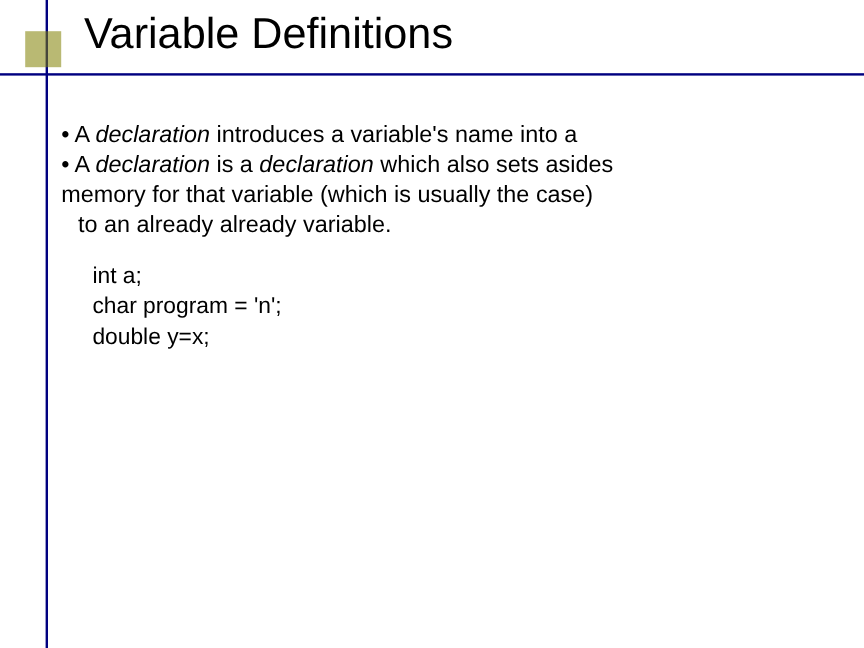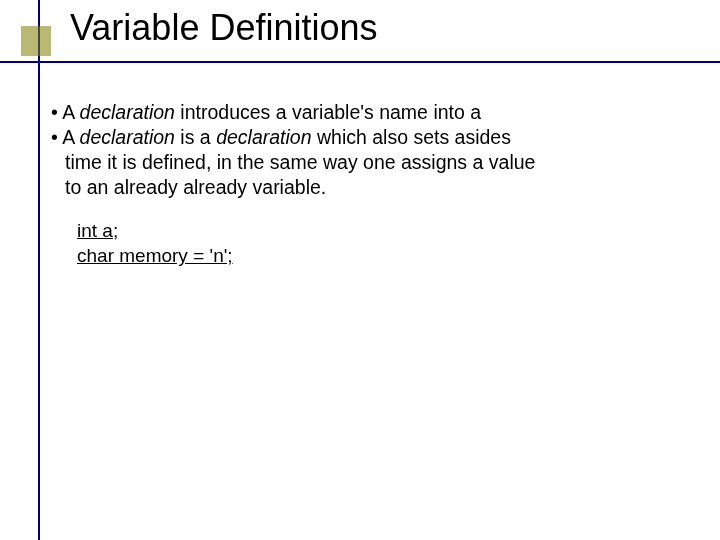--- a/index.html
+++ b/index.html
@@ -71,21 +71,20 @@
   }
   .italic {
     font-style: italic;
   }
   .examples {
     margin-top: 18px;
     padding-left: 26px;
     font-family: Verdana, Geneva, sans-serif;
     font-size: 19px;
     line-height: 1.35;
-    text-decoration: underline;
   }
   .ex-line {
     margin: 0;
     white-space: pre;
   }
 </style>
 </head>
 <body>
 
 <div class="slide">
@@ -94,25 +93,26 @@
   <div class="accent-hline"></div>
   <div class="accent-square"></div>
 
   <div class="title">Variable Definitions</div>
 
   <div class="body">
 
     <p class="bullet-line"><span>• A </span><span class="italic">declaration</span><span> introduces a variable's name into a</span></p>
 
     <p class="bullet-line"><span>• A </span><span class="italic">declaration</span><span> is a </span><span class="italic">declaration</span><span> which also sets asides</span></p>
+    <p class="bullet-line">memory for that variable (which is usually the case)</p>
 
-    <p class="bullet-line indent-cont">time it is defined, in the same way one assigns a value</p>
     <p class="bullet-line indent-cont">to an already already variable.</p>
 
 
     <div class="examples">
       <p class="ex-line">int a;</p>
-      <p class="ex-line">char memory = 'n';</p>
+      <p class="ex-line">char program = 'n';</p>
+      <p class="ex-line">double y=x;</p>
     </div>
 
   </div>
 
 </div>
 
 </body></html>

